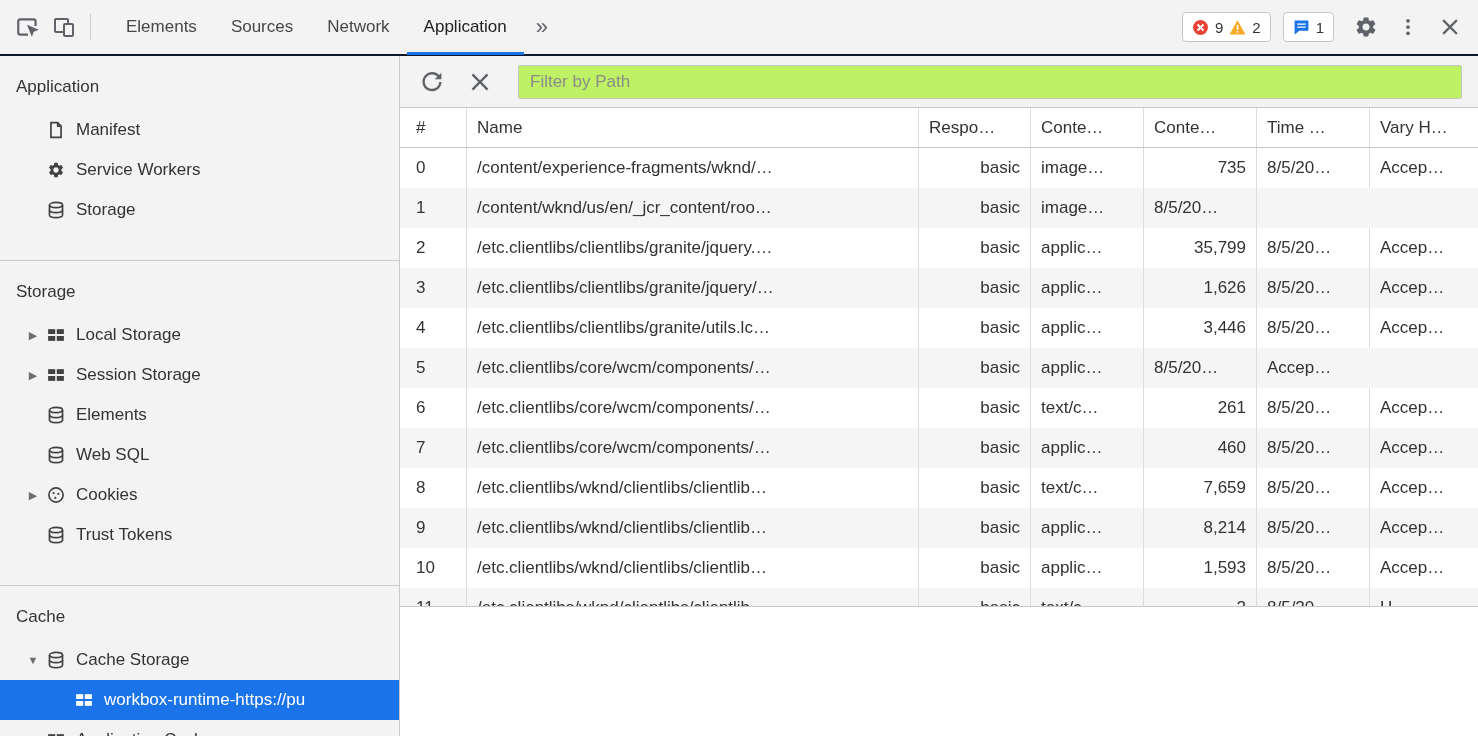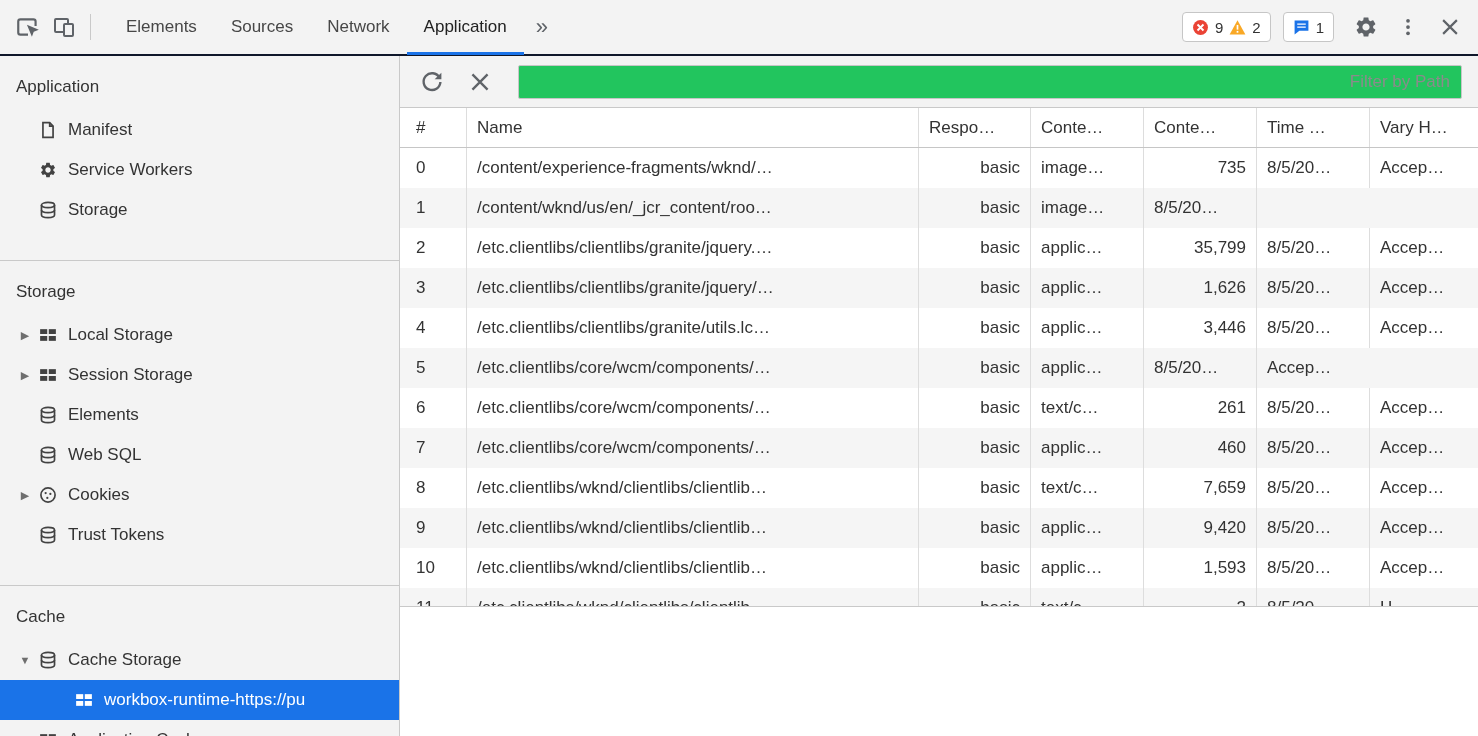--- a/index.html
+++ b/index.html
@@ -44,39 +44,39 @@
   
   .dt-body { flex:1; display:flex; min-height:0; }
 
   
   .sidebar {
     width:400px; flex:none; background:#f3f3f3; border-right:1px solid #c9c9c9; overflow:hidden;
   }
   .sb-section { border-bottom:1px solid #c9c9c9; padding:8px 0 30px 0; }
   .sb-section:last-child { border-bottom:none; }
   .sb-title { height:46px; display:flex; align-items:center; padding-left:16px; font-size:17px; color:#333; }
-  .sb-item { height:40px; display:flex; align-items:center; padding-left:12px; font-size:17px; color:#333; cursor:pointer; }
+  .sb-item { height:40px; display:flex; align-items:center; padding-left:20px; font-size:17px; color:#333; cursor:pointer; }
   .sb-item .disc { width:26px; flex:none; font-size:11px; color:#6e6e6e; text-align:center; }
   .sb-item .sb-ic { width:20px; height:20px; flex:none; margin-right:10px; color:#424242; display:flex; align-items:center; justify-content:center; }
   .sb-item .sb-ic svg { width:18px; height:18px; }
   .sb-label { white-space:nowrap; overflow:hidden; }
   .sb-item.lvl1 { padding-left:48px; }
   .sb-item.selected { background:#1a73e8; color:#fff; }
   .sb-item.selected .sb-ic, .sb-item.selected .disc { color:#fff; }
 
   
   .main { flex:1; min-width:0; display:flex; flex-direction:column; background:#fff; }
   .filter-bar {
     height:52px; flex:none; background:#f3f3f3; border-bottom:1px solid #c9c9c9;
     display:flex; align-items:center; padding:0 16px 0 14px;
   }
   .filter-bar .icon-btn { margin-right:12px; }
   .filter-input {
-    flex:1; height:34px; border:1px solid #c6c6c6; border-radius:2px; background:#22c55e;
-    font-family:inherit; font-size:17px; color:#333; padding:0 11px; margin-left:8px; outline:none;text-align:right;
+    flex:1; height:34px; border:1px solid #c6c6c6; border-radius:2px; background:#bef264;
+    font-family:inherit; font-size:17px; color:#333; padding:0 11px; margin-left:8px; outline:none;
   }
   .filter-input::placeholder { color:#8b8b8b; }
 
   .grid { height:499px; flex:none; overflow:hidden; border-bottom:1px solid #c9c9c9; }
   .grid-header, .grid-row {
     display:grid;
     grid-template-columns:67px 452px 112px 113px 113px 113px minmax(0,1fr);
   }
   .grid-header { height:40px; background:#fff; border-bottom:1px solid #c6c6c6; }
   .hcell, .cell {
@@ -436,21 +436,21 @@
               <div class="cell">text/c…</div>
               <div class="cell right">7,659</div>
               <div class="cell">8/5/20…</div>
               <div class="cell">Accep…</div>
             </div>
             <div class="grid-row">
               <div class="cell">9</div>
               <div class="cell">/etc.clientlibs/wknd/clientlibs/clientlib…</div>
               <div class="cell right">basic</div>
               <div class="cell">applic…</div>
-              <div class="cell right">9,420</div>
+              <div class="cell right">8,214</div>
               <div class="cell">8/5/20…</div>
               <div class="cell">Accep…</div>
             </div>
             <div class="grid-row">
               <div class="cell">10</div>
               <div class="cell">/etc.clientlibs/wknd/clientlibs/clientlib…</div>
               <div class="cell right">basic</div>
               <div class="cell">applic…</div>
               <div class="cell right">1,593</div>
               <div class="cell">8/5/20…</div>

